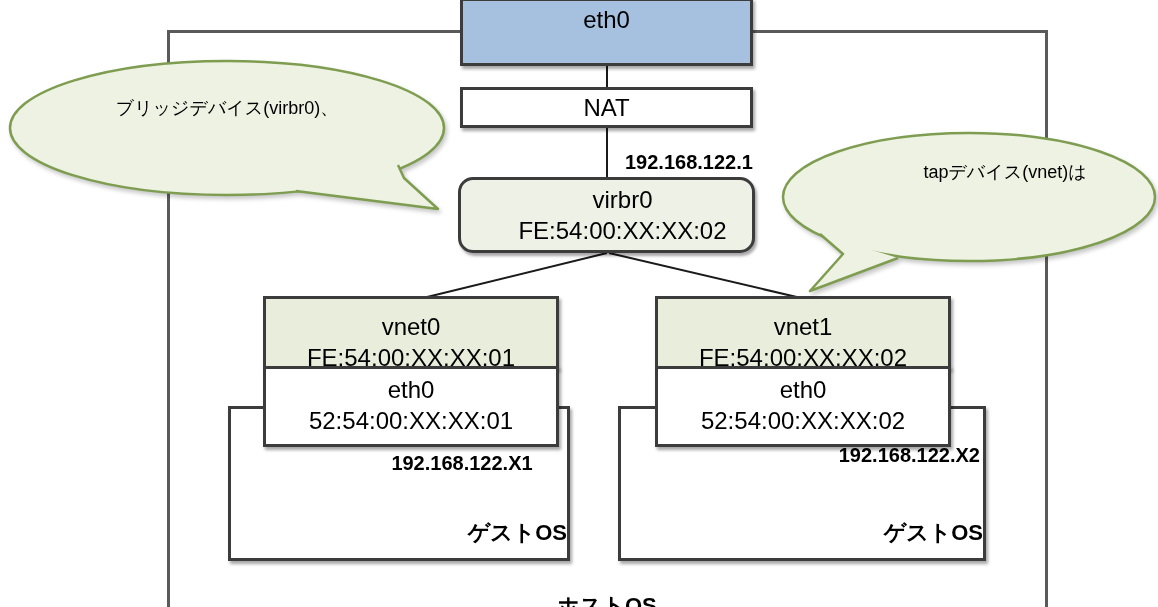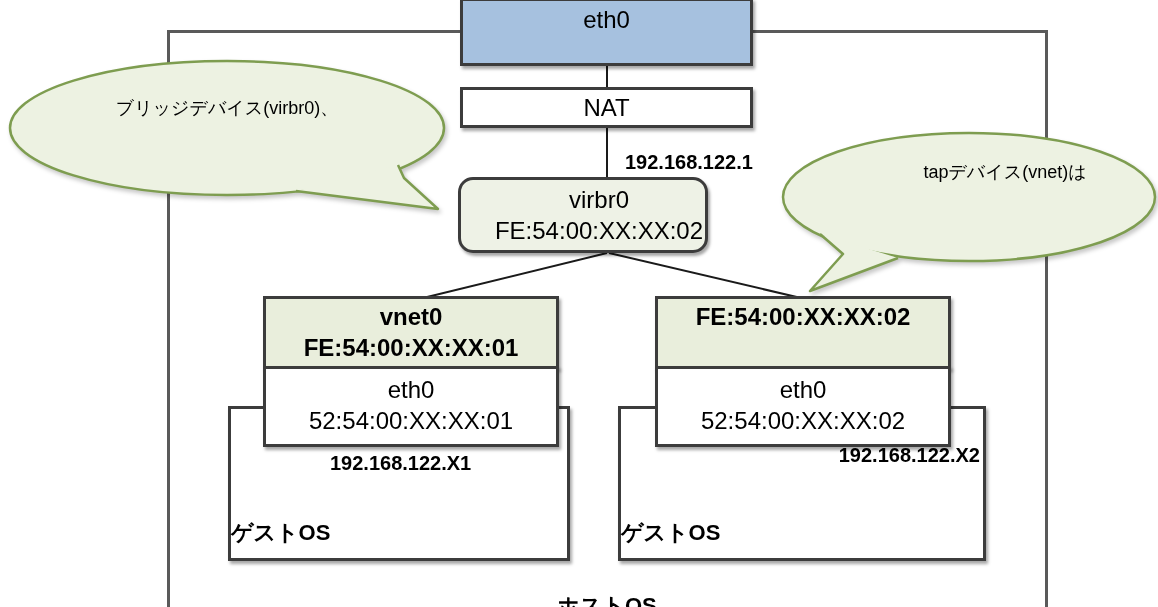--- a/index.html
+++ b/index.html
@@ -9,45 +9,45 @@
     background:#fff;
   }
   .layer{position:absolute;left:0;top:0;width:1158px;height:607px;pointer-events:none;}
 
   
   .node{
     position:absolute;box-sizing:border-box;border:3px solid #3c3c3c;background:#fff;
     text-align:center;box-shadow:2px 3px 3px rgba(0,0,0,.35);
   }
   .node .l1,.node .l2{display:block;font-size:24px;line-height:31px;}
-  .two-line{padding-top:2px;font-weight:bold;}
+  .two-line{padding-top:12px;}
 
   .host-nic{left:460px;top:-2px;width:293px;height:68px;background:#a6c1df;padding-top:3px;}
   .nat-box{left:460px;top:87px;width:293px;height:41px;}
   .nat-box .l1{line-height:35px;}
-  .bridge-box{left:458px;top:177px;width:250px;height:76px;background:#eef2e6;border-radius:15px;padding-top:4px;padding-left:32px;}
+  .bridge-box{left:458px;top:177px;width:297px;height:76px;background:#eef2e6;border-radius:15px;padding-top:4px;padding-left:32px;}
   .tap0-box{left:263px;top:296px;width:296px;height:73px;background:#e9eedc;}
   .tap1-box{left:655px;top:296px;width:296px;height:73px;background:#e9eedc;}
   .gnic1-box{left:263px;top:366px;width:296px;height:81px;padding-top:5px;}
   .gnic2-box{left:655px;top:366px;width:296px;height:81px;padding-top:5px;}
 
   .guest-box{
     position:absolute;box-sizing:border-box;border:3px solid #3c3c3c;background:#fff;
     box-shadow:2px 3px 3px rgba(0,0,0,.35);
   }
   .guest1{left:228px;top:406px;width:342px;height:155px;}
   .guest2{left:618px;top:406px;width:368px;height:155px;}
   .guest-label{
-    position:absolute;left:0;right:0;bottom:10px;text-align:left;
+    position:absolute;left:0;right:0;bottom:10px;text-align:right;
     font-size:22px;font-weight:bold;
   }
 
   .ip-label{position:absolute;font-size:20px;font-weight:bold;white-space:nowrap;}
   .bridge-ip{left:625px;top:130px;margin-top:21px;}
-  .guest1-ip{left:330px;top:452px;width:248px;text-align:left;}
+  .guest1-ip{left:338px;top:452px;width:248px;text-align:center;}
   .guest2-ip{left:732px;top:444px;width:248px;text-align:right;}
 
   .callout-svg{filter:drop-shadow(2px 3px 2px rgba(0,0,0,.22));}
   .callout-text{
     position:absolute;text-align:center;font-weight:normal;font-size:18px;line-height:31px;
   }
   .callout-bridge-text{left:27px;top:93px;width:400px;}
   .callout-tap-text{left:827px;top:157px;width:356px;}
 
   .host-os-label{
@@ -91,20 +91,21 @@
   <div class="node bridge-box">
     <span class="l1">virbr0</span>
     <span class="l2">FE:54:00:XX:XX:02</span>
   </div>
 
   <div class="node tap0-box two-line">
     <span class="l1">vnet0</span>
     <span class="l2">FE:54:00:XX:XX:01</span>
   </div>
   <div class="node tap1-box two-line">
+    <span class="l1">vnet1</span>
     <span class="l2">FE:54:00:XX:XX:02</span>
   </div>
 
   <div class="node gnic1-box">
     <span class="l1">eth0</span>
     <span class="l2">52:54:00:XX:XX:01</span>
   </div>
   <div class="node gnic2-box">
     <span class="l1">eth0</span>
     <span class="l2">52:54:00:XX:XX:02</span>

